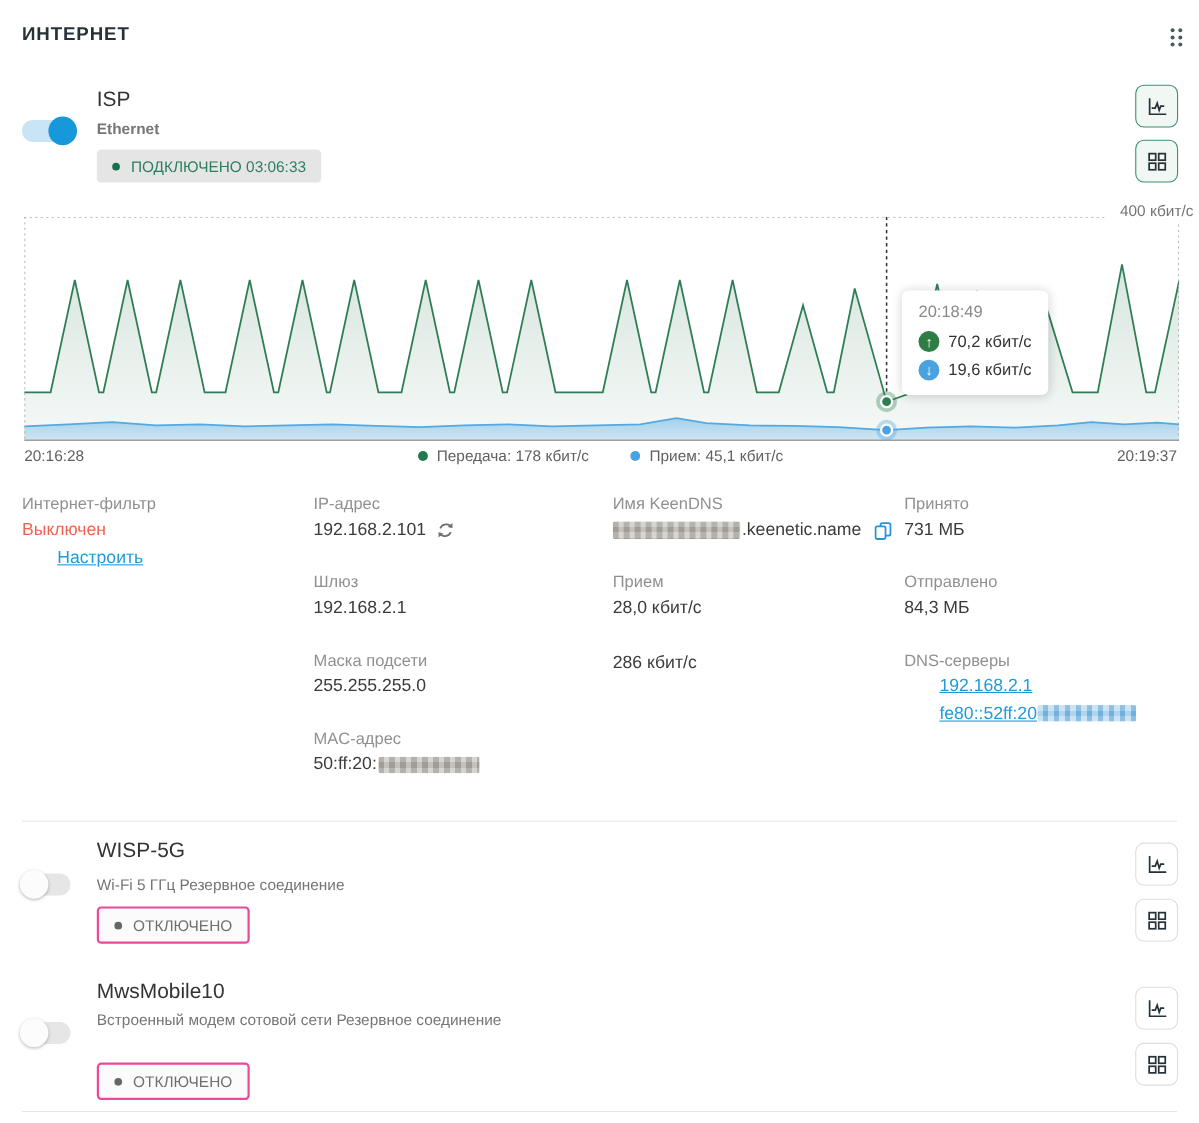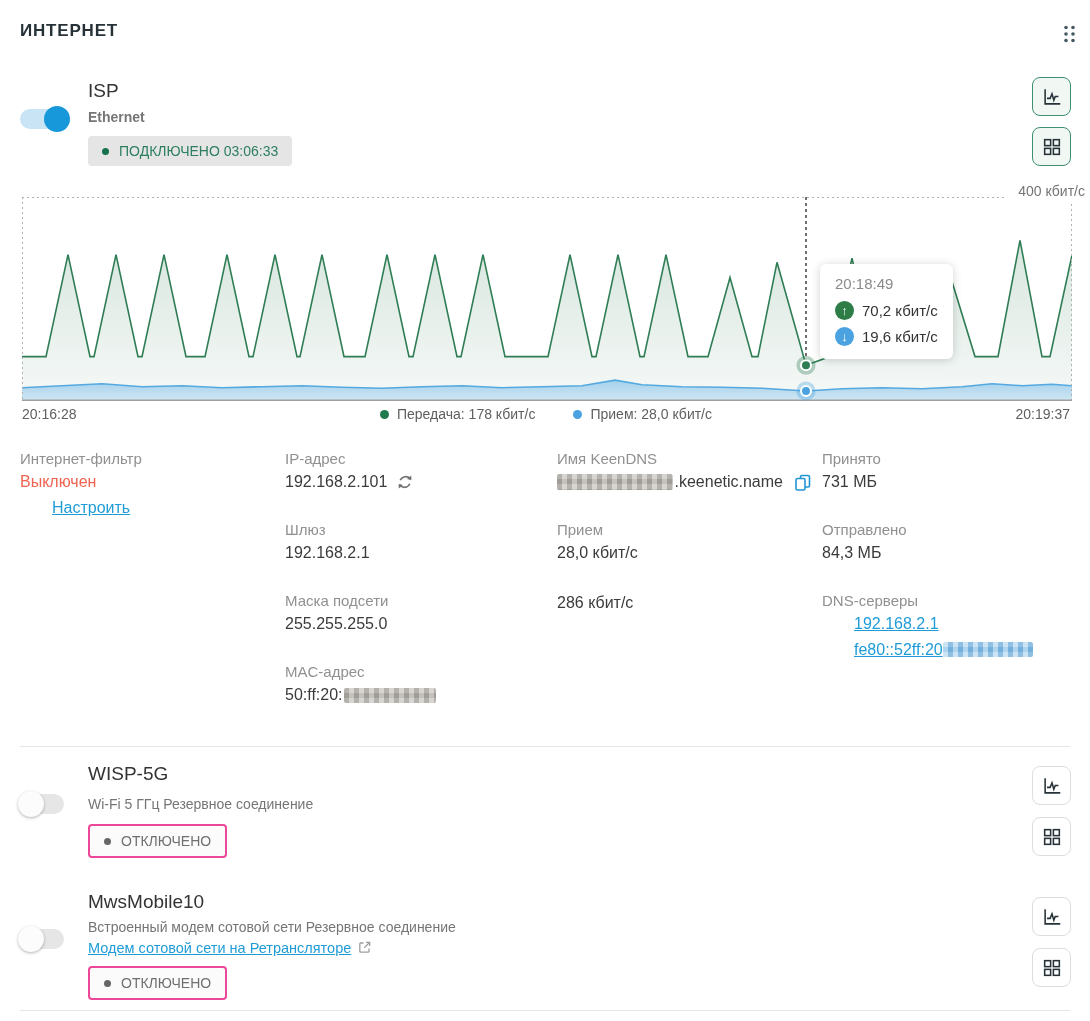--- a/index.html
+++ b/index.html
@@ -166,21 +166,21 @@
 
   <div class="axis-row">
     <span class="t-start">20:16:28</span>
     <div class="legend">
       <span class="legend-item">
         <span class="legend-dot" style="background:#1f7a4d"></span>
         <span>Передача: 178 кбит/с</span>
       </span>
       <span class="legend-item">
         <span class="legend-dot" style="background:#4aa3e0"></span>
-        <span>Прием: 28,0 кбит/с</span>
+        <span>Прием: 45,1 кбит/с</span>
       </span>
     </div>
     <span class="t-end">20:19:37</span>
   </div>
 
   <div class="col" style="left:20px;">
     <div class="dgroup">
       <div class="dlabel">Интернет-фильтр</div>
       <div class="dvalue red">Выключен</div>
       <div class="dvalue">
@@ -300,29 +300,20 @@
       </g>
     </svg>
   </div>
 
   <div class="toggle toggle--off" style="left:20px;top:926px;">
     <div class="track"></div>
       <div class="knob"></div>
   </div>
   <div class="if-name" style="top:891px;">MwsMobile10</div>
   <div class="if-sub" style="top:919px;">Встроенный модем сотовой сети Резервное соединение</div>
-  <div class="if-sub" style="top:940px;">
-    <span class="link" style="font-size:14.5px;">Модем сотовой сети на Ретрансляторе</span><span class="ext-ic"><svg width="15" height="15" viewBox="0 0 16 16">
-      <g fill="none" stroke="#9e9e9e" stroke-width="1.4">
-        <path d="M7 3.2 H4 A1 1 0 0 0 3 4.2 V12 A1 1 0 0 0 4 13 H11.8 A1 1 0 0 0 12.8 12 V9"></path>
-        <path d="M9.5 2.5 H13.5 V6.5"></path>
-        <path d="M13.2 2.8 L7.8 8.2"></path>
-      </g>
-        </svg></span>
-  </div>
   <div class="badge badge--off" style="top:966px;">
     <span class="dot"></span>
     <span>ОТКЛЮЧЕНО</span>
   </div>
   <div class="iconbtn iconbtn--gray" style="top:897px;">
     <svg width="22" height="22" viewBox="0 0 24 24">
       <g fill="none" stroke="#263238" stroke-width="1.7">
         <path d="M4.5 3.5 V19.5 H21"></path>
         <path d="M6.5 13.5 H10 L12 8.5 L14 15.5 L15.5 11.5 H19"></path>
       </g>

